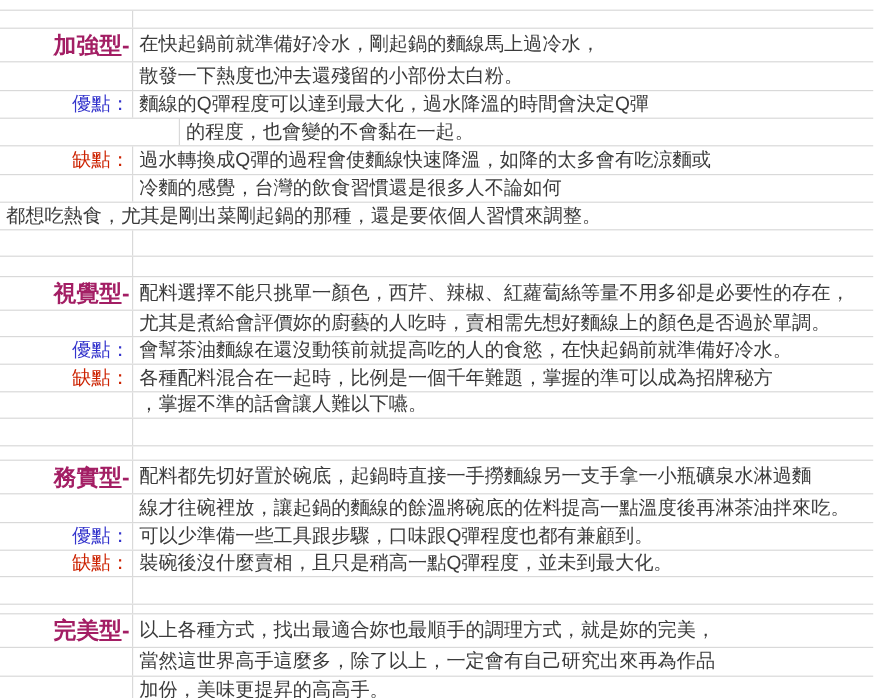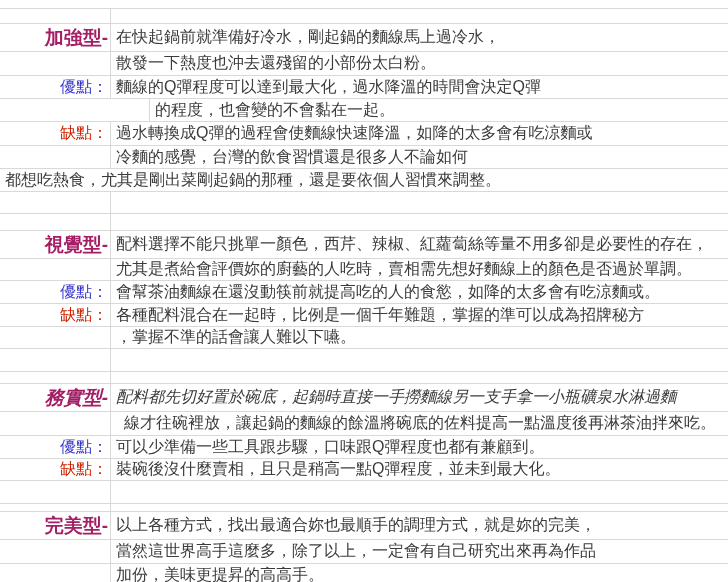--- a/index.html
+++ b/index.html
@@ -104,43 +104,43 @@
     <div class="row" style="height: 28px;">
       <div class="label-cell label-type">視覺型-</div>
       <div class="text-cell">配料選擇不能只挑單一顏色，西芹、辣椒、紅蘿蔔絲等量不用多卻是必要性的存在，</div>
     </div>
     <div class="row" style="height: 22px;">
       <div class="label-cell"></div>
       <div class="text-cell">尤其是煮給會評價妳的廚藝的人吃時，賣相需先想好麵線上的顏色是否過於單調。</div>
     </div>
     <div class="row" style="height: 23px;">
       <div class="label-cell label-pro">優點：</div>
-      <div class="text-cell">會幫茶油麵線在還沒動筷前就提高吃的人的食慾，如降的太多會有吃涼麵或。</div>
+      <div class="text-cell">會幫茶油麵線在還沒動筷前就提高吃的人的食慾，在快起鍋前就準備好冷水。</div>
     </div>
     <div class="row" style="height: 23px;">
       <div class="label-cell label-con">缺點：</div>
       <div class="text-cell">各種配料混合在一起時，比例是一個千年難題，掌握的準可以成為招牌秘方</div>
     </div>
     <div class="row" style="height: 22px;">
       <div class="label-cell"></div>
       <div class="text-cell">，掌握不準的話會讓人難以下嚥。</div>
     </div>
     <div class="row" style="height: 23px;">
       <div class="label-cell"></div>
       <div class="text-cell"></div>
     </div>
     <div class="row" style="height: 12px;">
       <div class="label-cell"></div>
       <div class="text-cell"></div>
     </div>
-    <div class="row" style="height: 28px; font-style: italic;">
+    <div class="row" style="height: 28px;">
       <div class="label-cell label-type">務實型-</div>
       <div class="text-cell">配料都先切好置於碗底，起鍋時直接一手撈麵線另一支手拿一小瓶礦泉水淋過麵</div>
     </div>
-    <div class="row" style="height: 24px; gap: 8px;">
+    <div class="row" style="height: 24px;">
       <div class="label-cell"></div>
       <div class="text-cell">線才往碗裡放，讓起鍋的麵線的餘溫將碗底的佐料提高一點溫度後再淋茶油拌來吃。</div>
     </div>
     <div class="row" style="height: 23px;">
       <div class="label-cell label-pro">優點：</div>
       <div class="text-cell">可以少準備一些工具跟步驟，口味跟Q彈程度也都有兼顧到。</div>
     </div>
     <div class="row" style="height: 22px;">
       <div class="label-cell label-con">缺點：</div>
       <div class="text-cell">裝碗後沒什麼賣相，且只是稍高一點Q彈程度，並未到最大化。</div>

